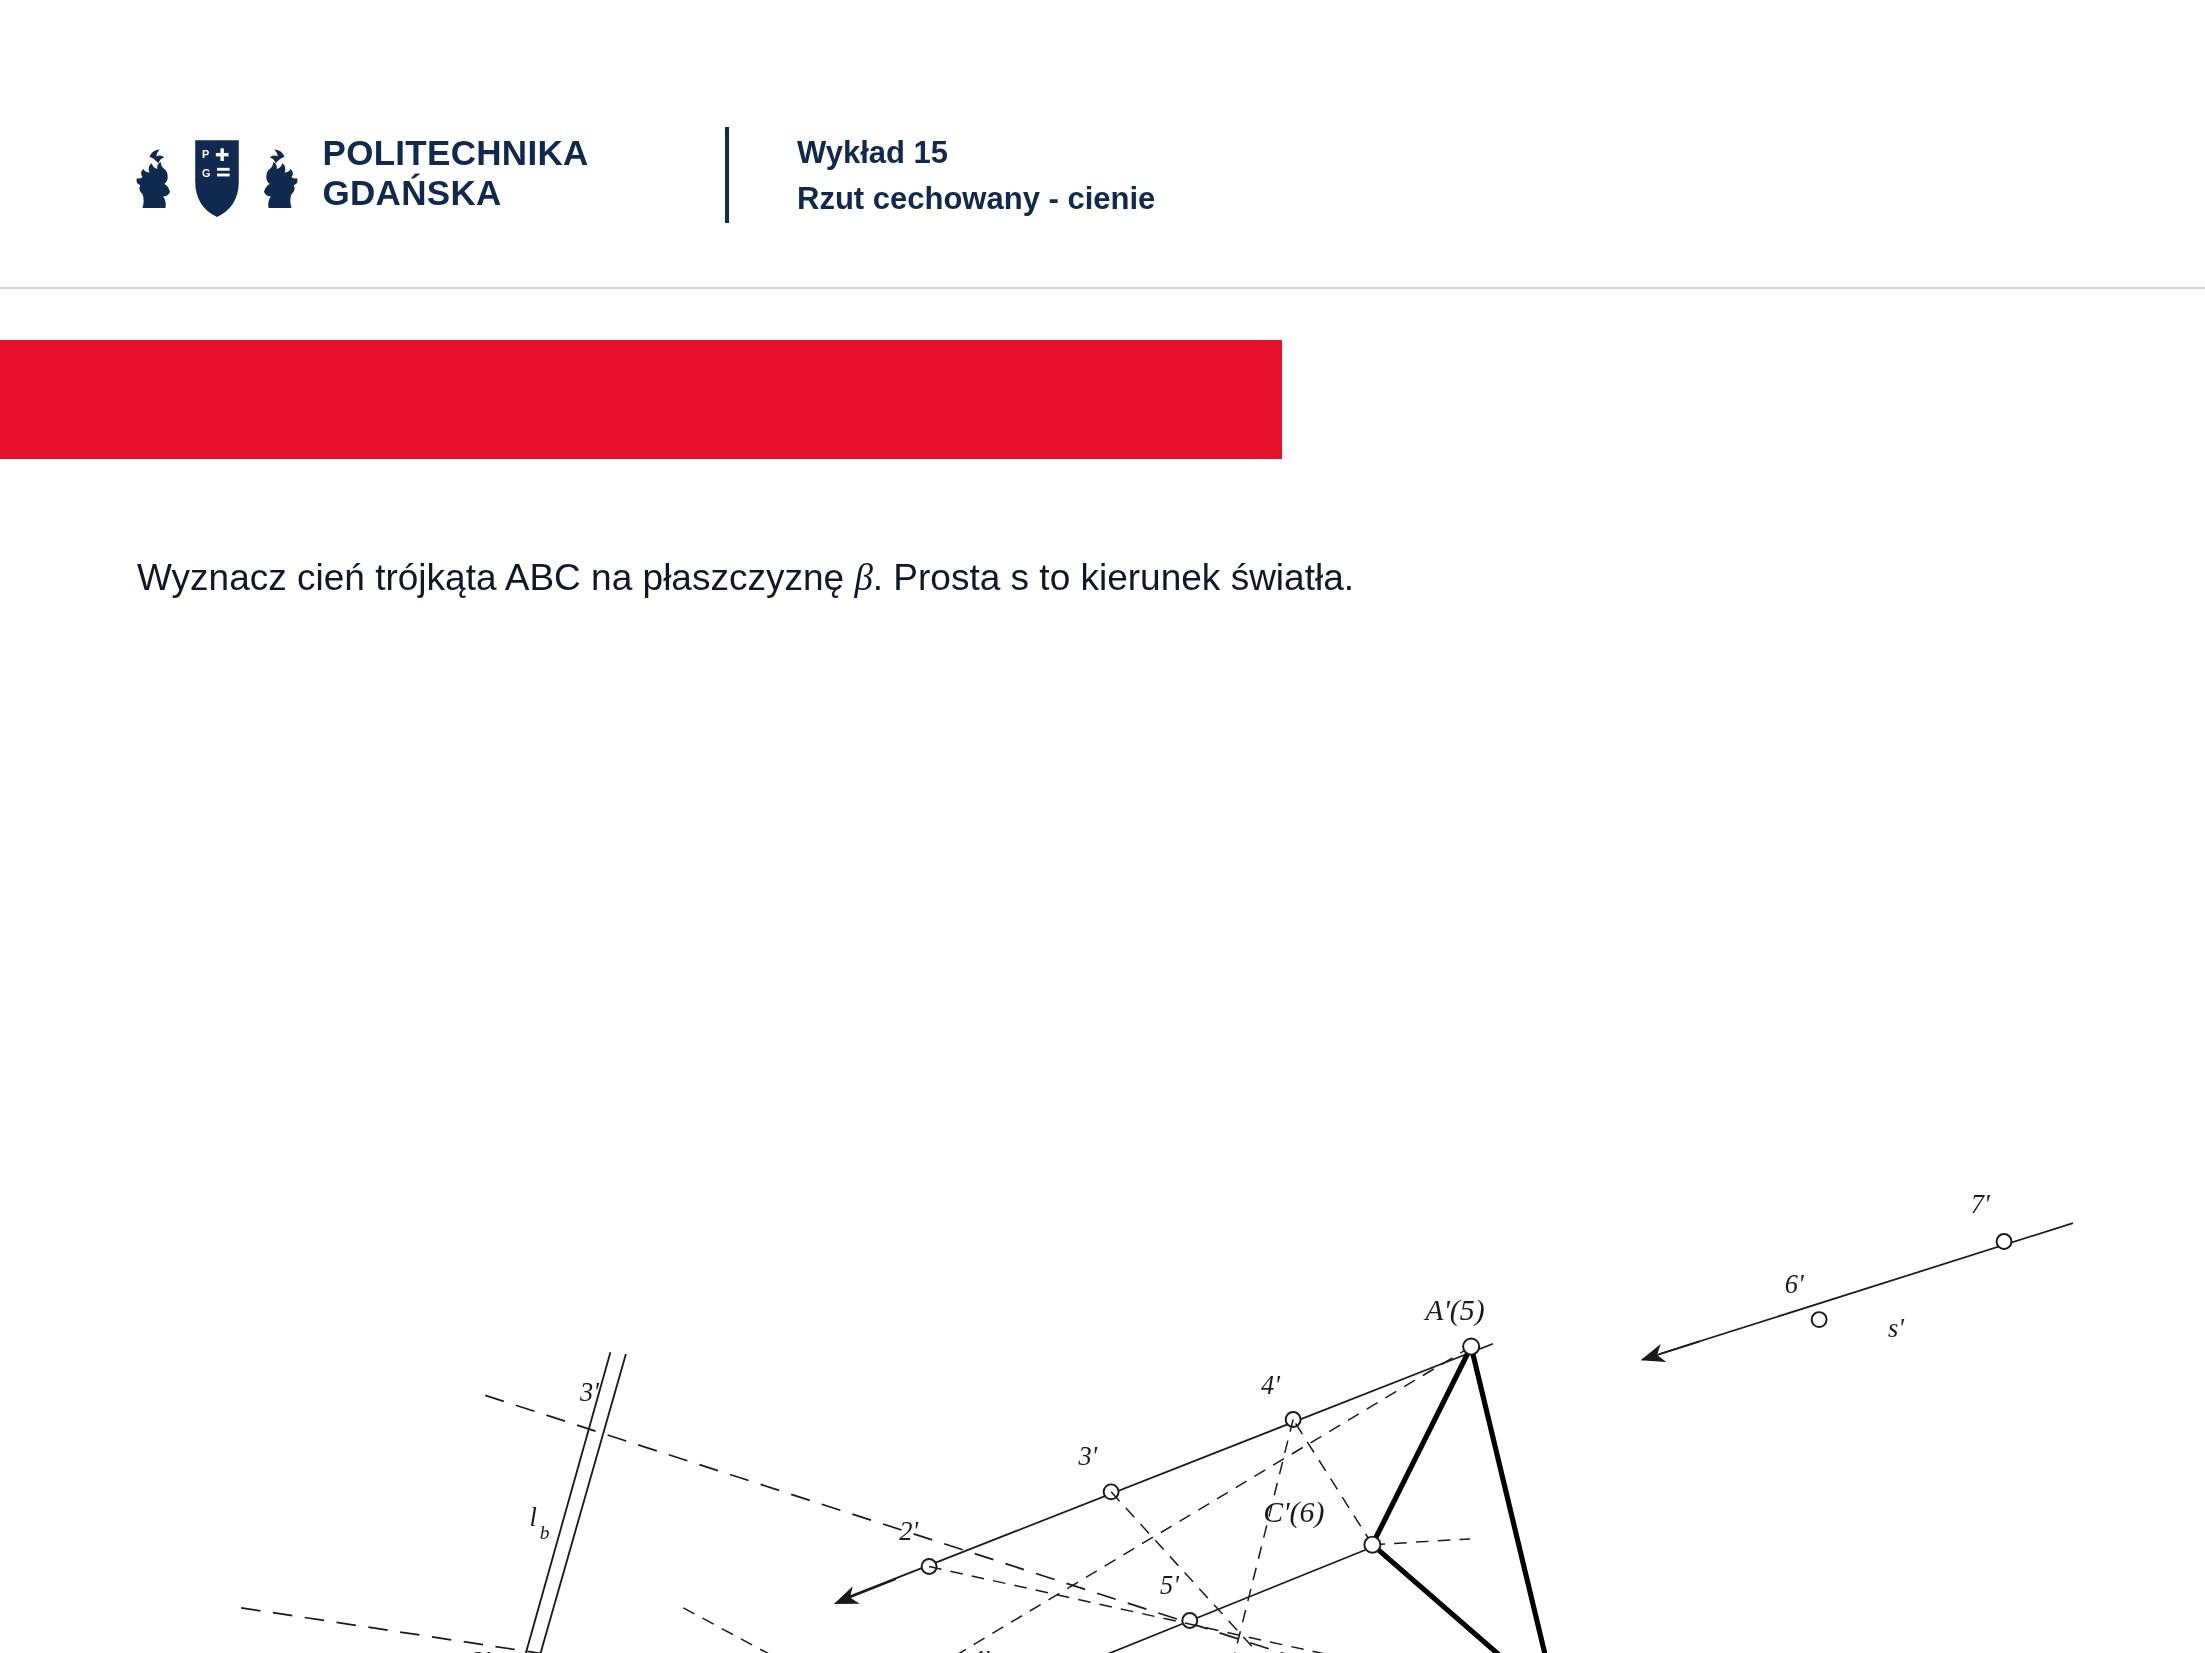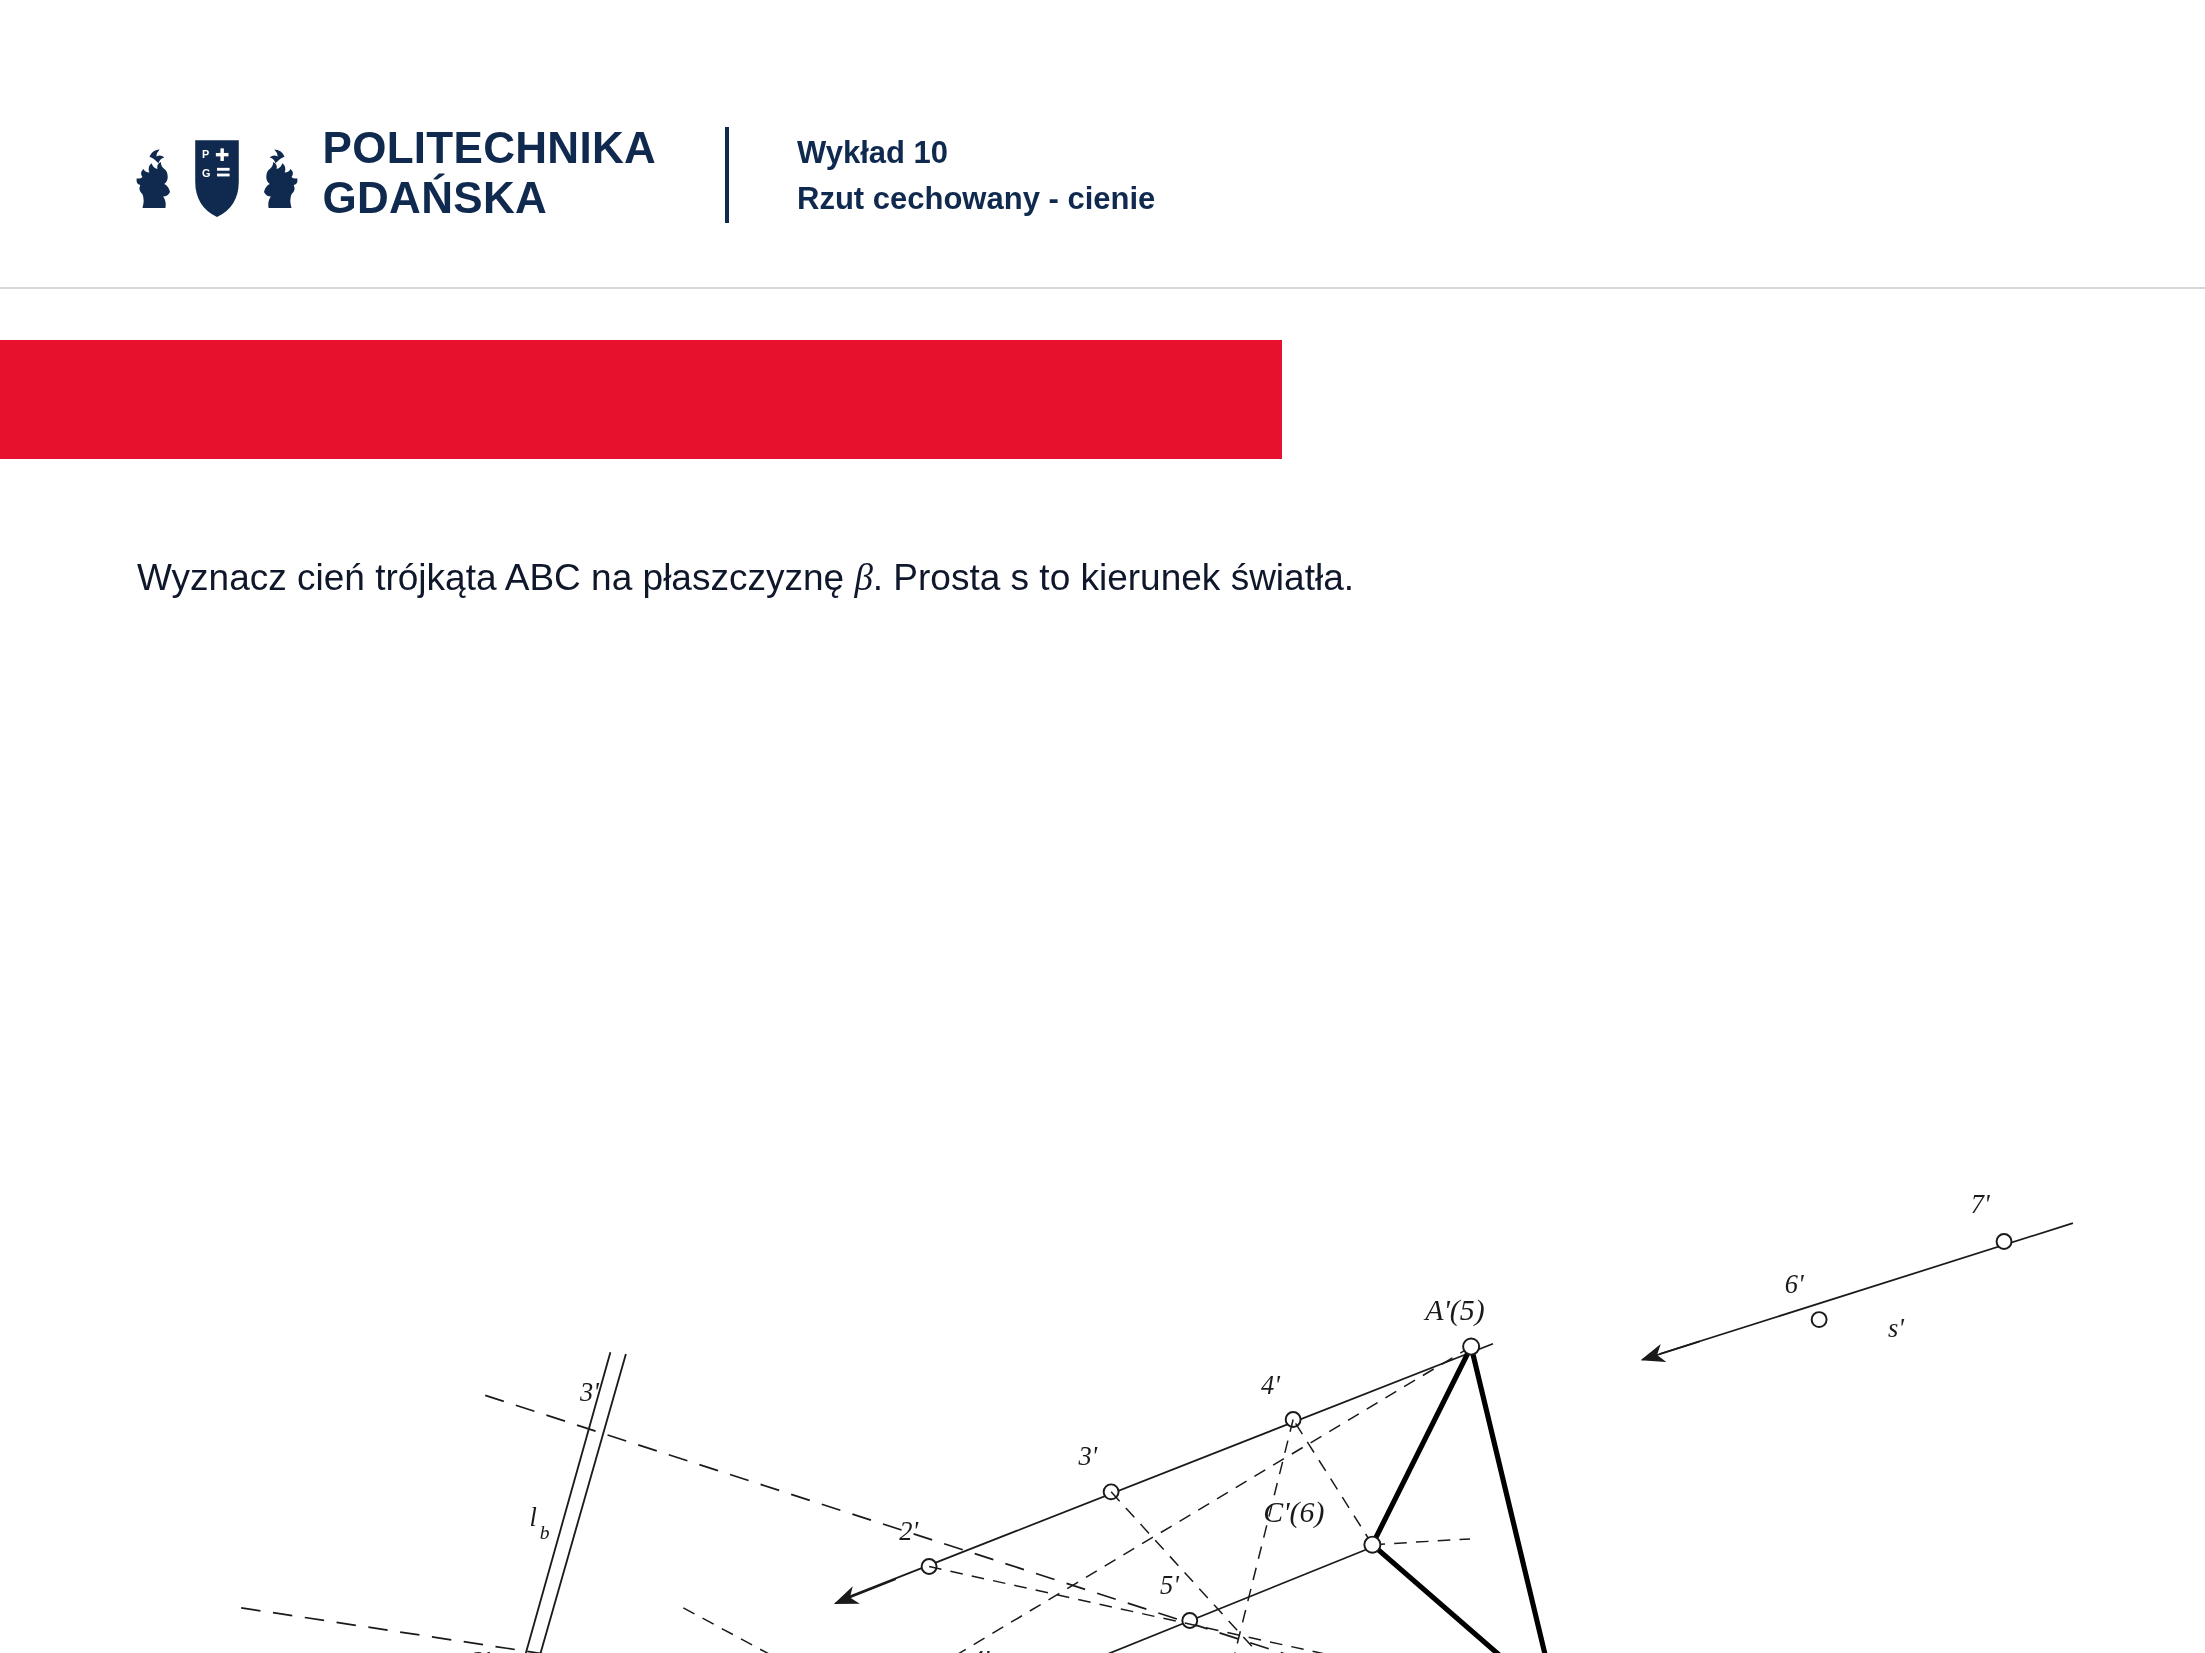--- a/index.html
+++ b/index.html
@@ -36,21 +36,21 @@
     gap: 19.5px;
   }
   .crest {
     position: relative;
     width: 172px;
     height: 102px;
   }
   .brand {
     color: #10294e;
     font-weight: bold;
-    font-size: 44px;
+    font-size: 35px;
     line-height: 1.13;
     letter-spacing: 0.3px;
   }
   .divider-v {
     position: absolute;
     left: 725px;
     top: 127px;
     width: 4px;
     height: 96px;
     background: #10294e;
@@ -150,21 +150,21 @@
       </div>
       <div class="brand">
         <div>POLITECHNIKA</div>
         <div>GDAŃSKA</div>
       </div>
     </div>
 
     <div class="divider-v"></div>
 
     <div class="lecture-block">
-      <div>Wykład 10</div>
+      <div>Wykład 15</div>
       <div>Rzut cechowany - cienie</div>
     </div>
 
     <div class="hrule"></div>
   </div>
 
   <div class="red-band"></div>
 
   <div class="task">
     <span>Wyznacz cień trójkąta ABC na płaszczyznę </span><span class="beta">β</span><span>. Prosta s to kierunek światła.</span>

